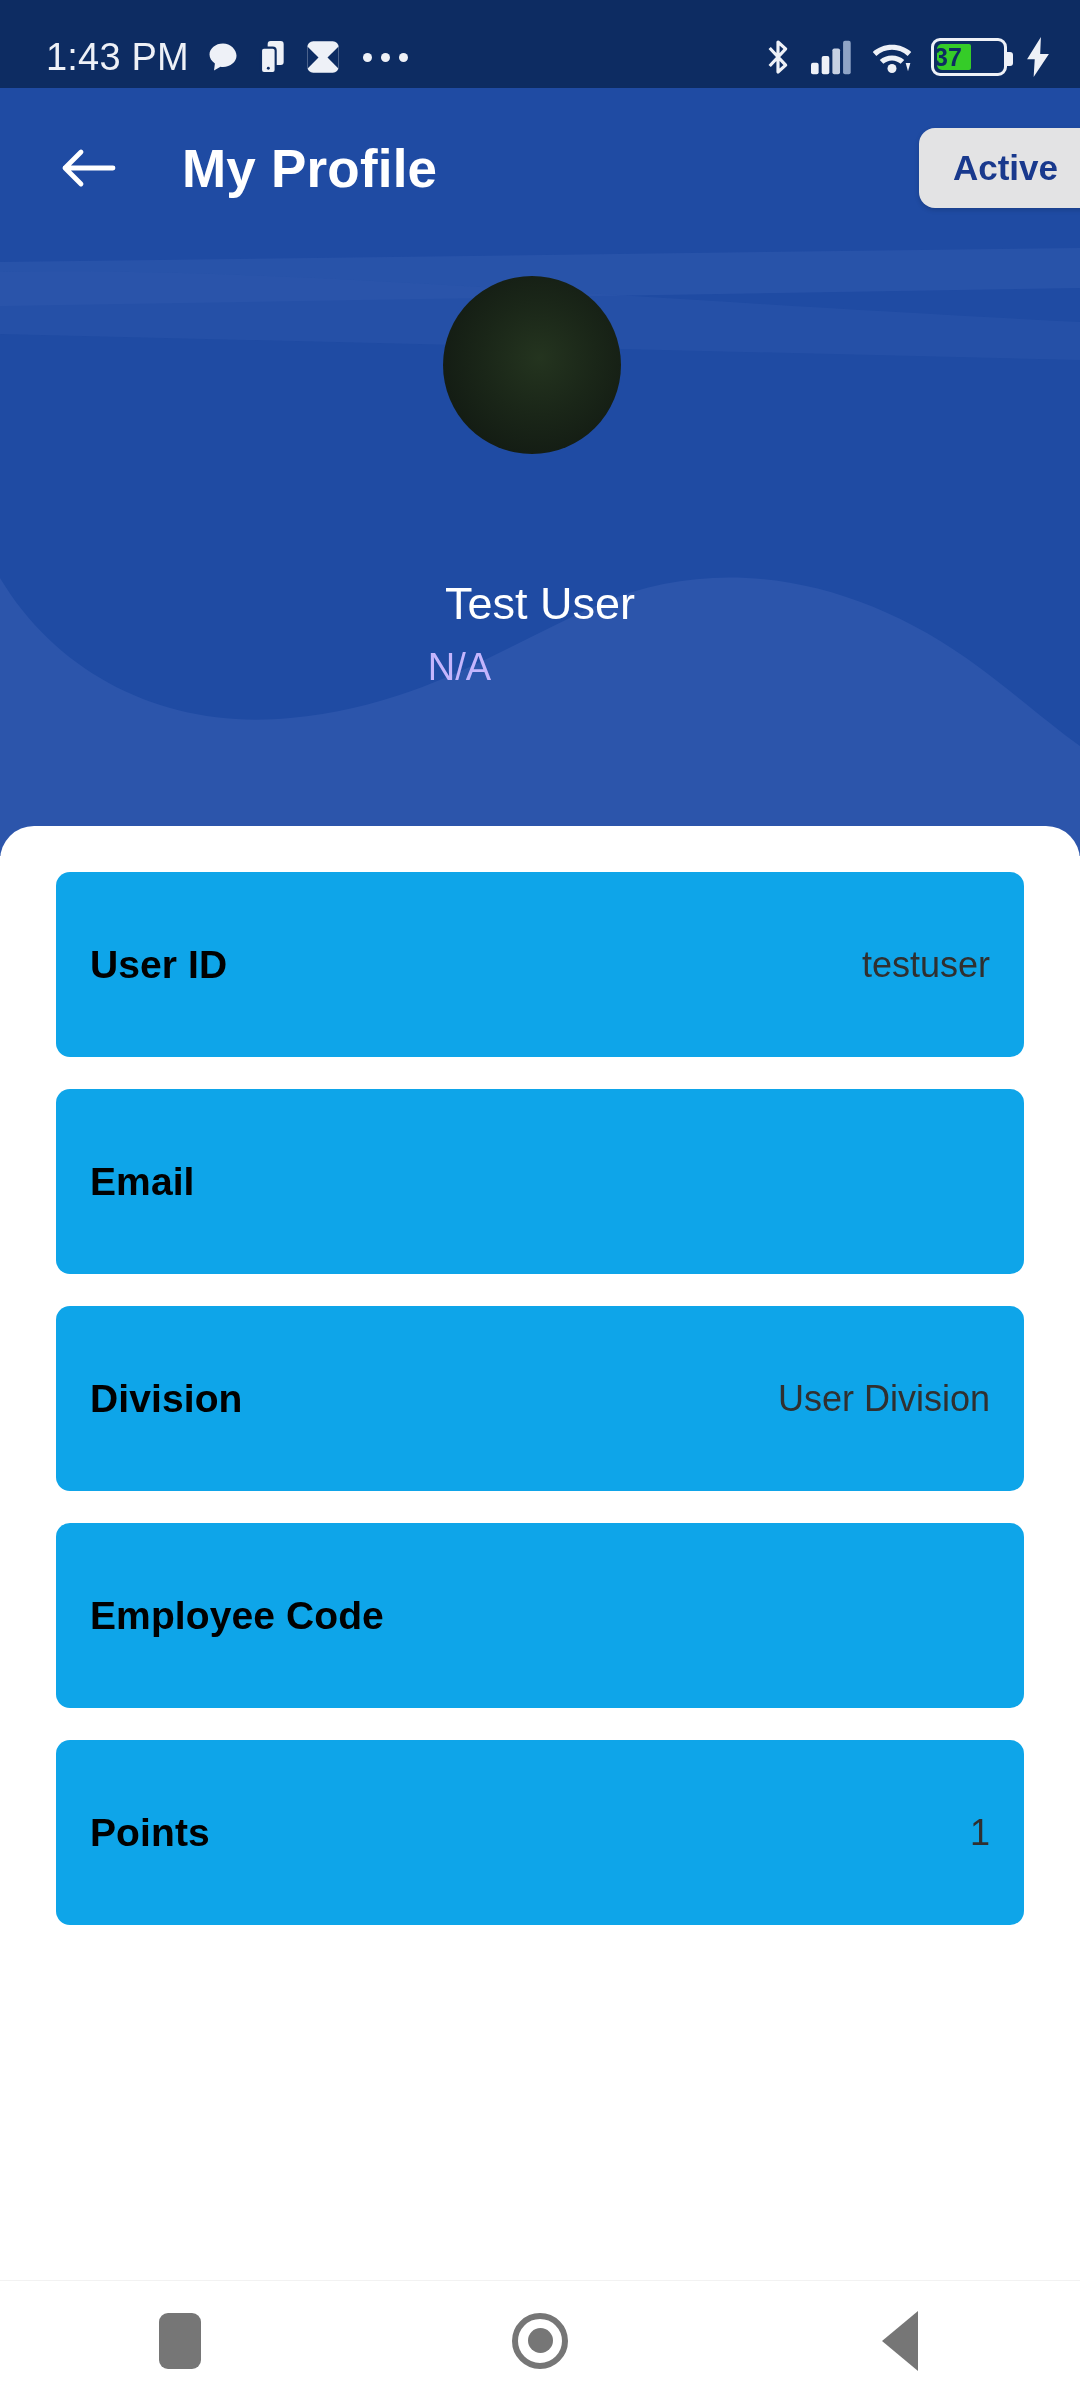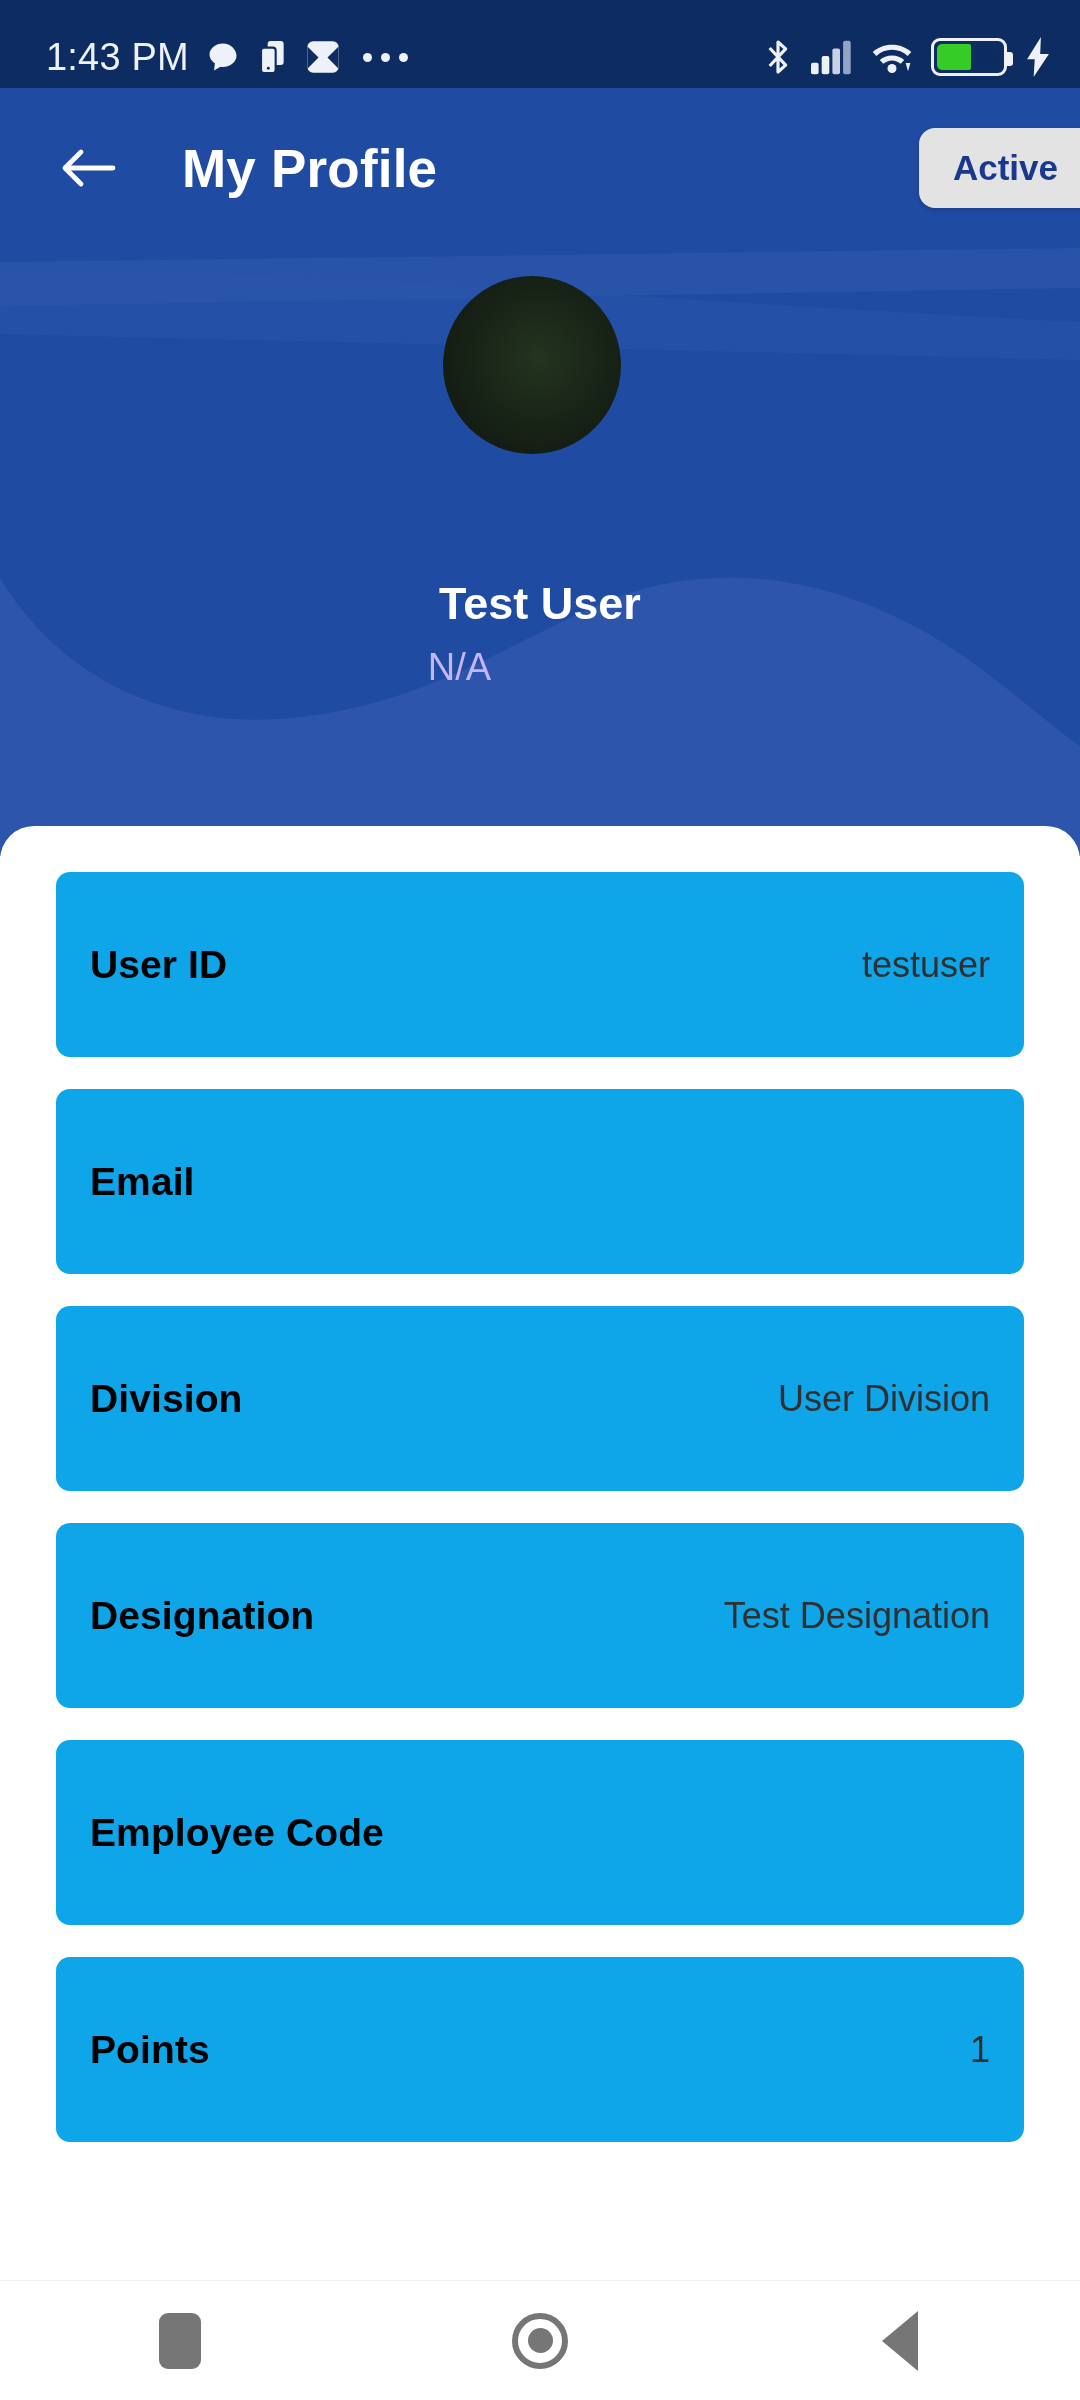--- a/index.html
+++ b/index.html
@@ -29,21 +29,21 @@
   }
   .batt:after{
     content:""; position:absolute; right:-9px; top:11px; width:6px; height:14px;
     background:#eef1f7; border-radius:0 3px 3px 0;
   }
   .batt .fill{
     position:absolute; left:3px; top:3px; bottom:3px; width:48%;
     background:#35cc28; border-radius:5px 2px 2px 5px;
   }
   .batt .pct{
-    position:relative; z-index:2; width:100%; text-align:right;
+    position:relative; z-index:2; width:100%; text-align:left;
     font-size:25px; font-weight:700; color:#0d2c62; line-height:1;
   }
 
   
   .header{
     position:absolute; top:88px; left:0; width:1080px; height:160px;
     background:#1f4ba3; display:flex; align-items:center; padding:0 0 0 52px; z-index:6;gap:12px;
   }
   .back-btn{ width:74px; height:74px; display:flex; align-items:center; justify-content:center; }
   .title{
@@ -63,21 +63,21 @@
   }
   .hero svg{ position:absolute; inset:0; width:1080px; height:608px; }
   .avatar{
     position:absolute; left:443px; top:28px; width:178px; height:178px;
     border-radius:50%;
     background:radial-gradient(circle at 54% 46%, #24341f 0%, #1a2618 42%, #0e1410 100%);
     z-index:3;
   }
   .hero-name{
     position:absolute; top:330px; left:0; width:1080px; text-align:center;
-    color:#ffffff; font-size:45px; font-weight:700; z-index:3;
+    color:#ffffff; font-size:45px; font-weight:400; z-index:3;
   }
   .hero-sub{
     position:absolute; top:398px; left:0; width:919px; text-align:center;
     color:#c4b5fd; font-size:38px; font-weight:400; z-index:3;
   }
 
   
   .sheet{
     position:absolute; top:826px; left:0; width:1080px; height:1454px;
     background:#ffffff; border-radius:34px 34px 0 0; overflow:hidden; z-index:5;
@@ -200,24 +200,20 @@
       <div class="row">
         <span class="row-label">Email</span>
         <span class="row-value"></span>
       </div>
 
       <div class="row">
         <span class="row-label">Division</span>
         <span class="row-value">User Division</span>
       </div>
 
-      <div class="row">
-        <span class="row-label">Designation</span>
-        <span class="row-value">Test Designation</span>
-      </div>
 
       <div class="row">
         <span class="row-label">Employee Code</span>
         <span class="row-value"></span>
       </div>
 
       <div class="row">
         <span class="row-label">Points</span>
         <span class="row-value">1</span>
       </div>

